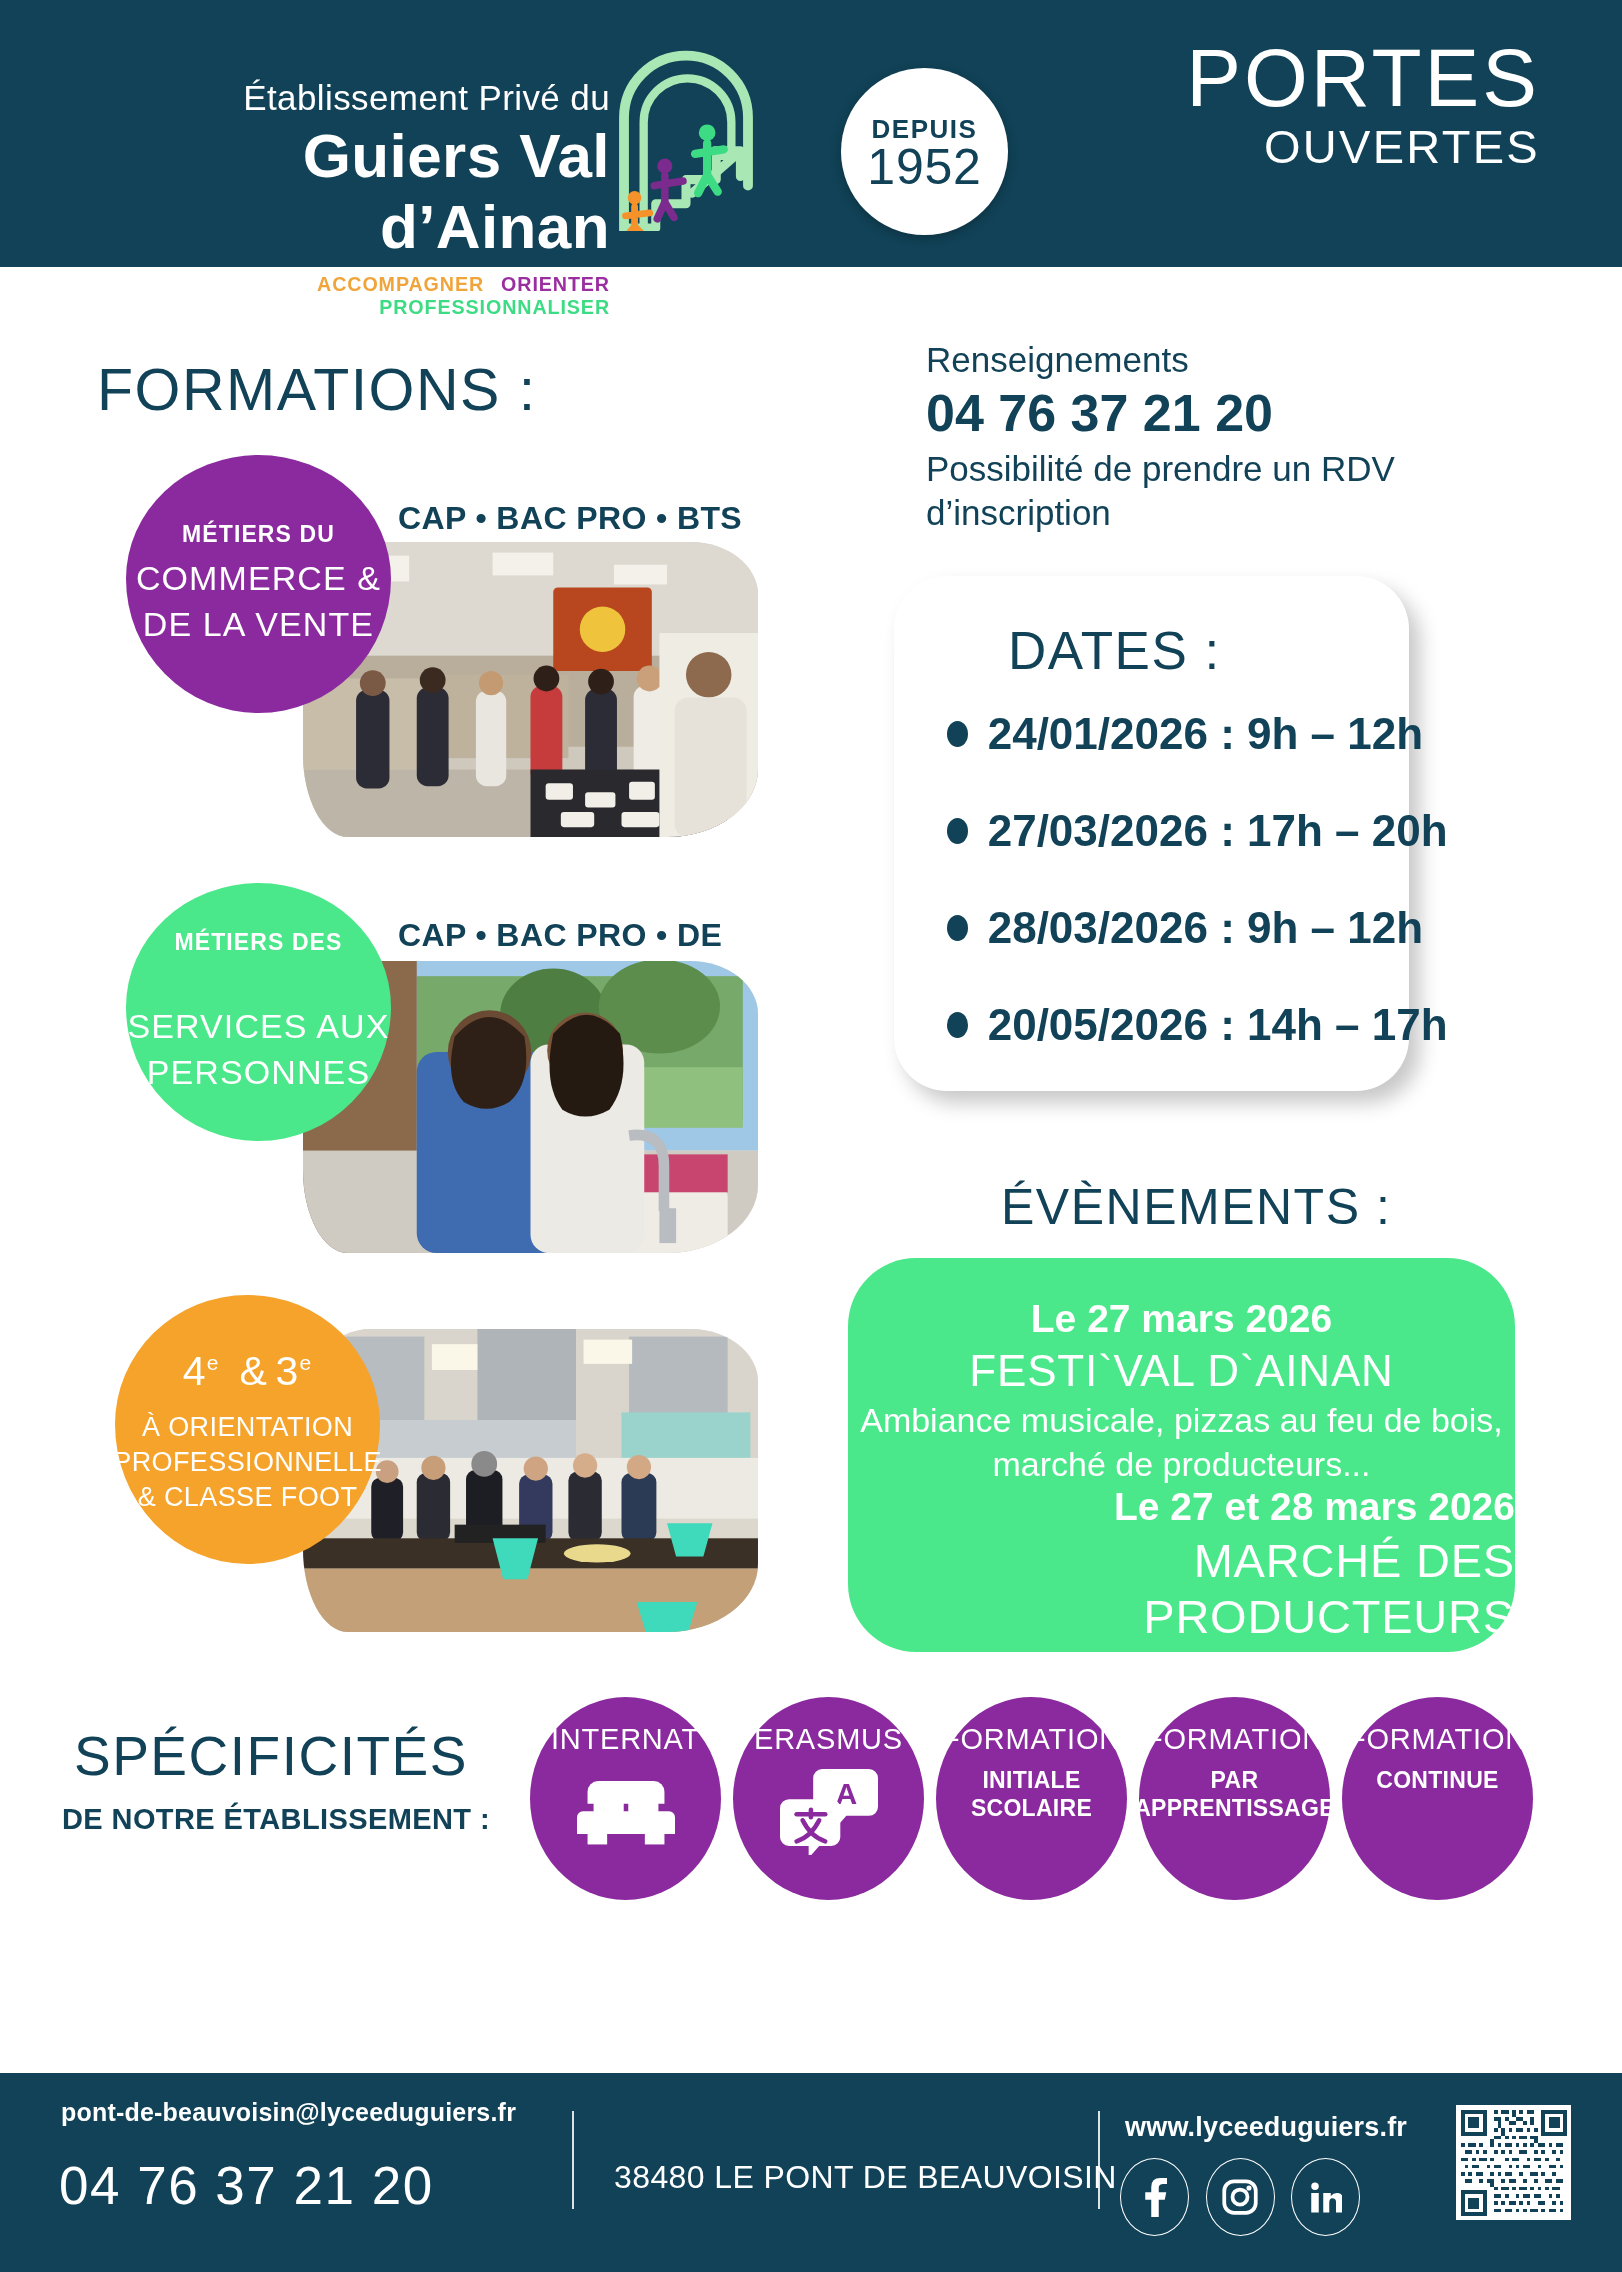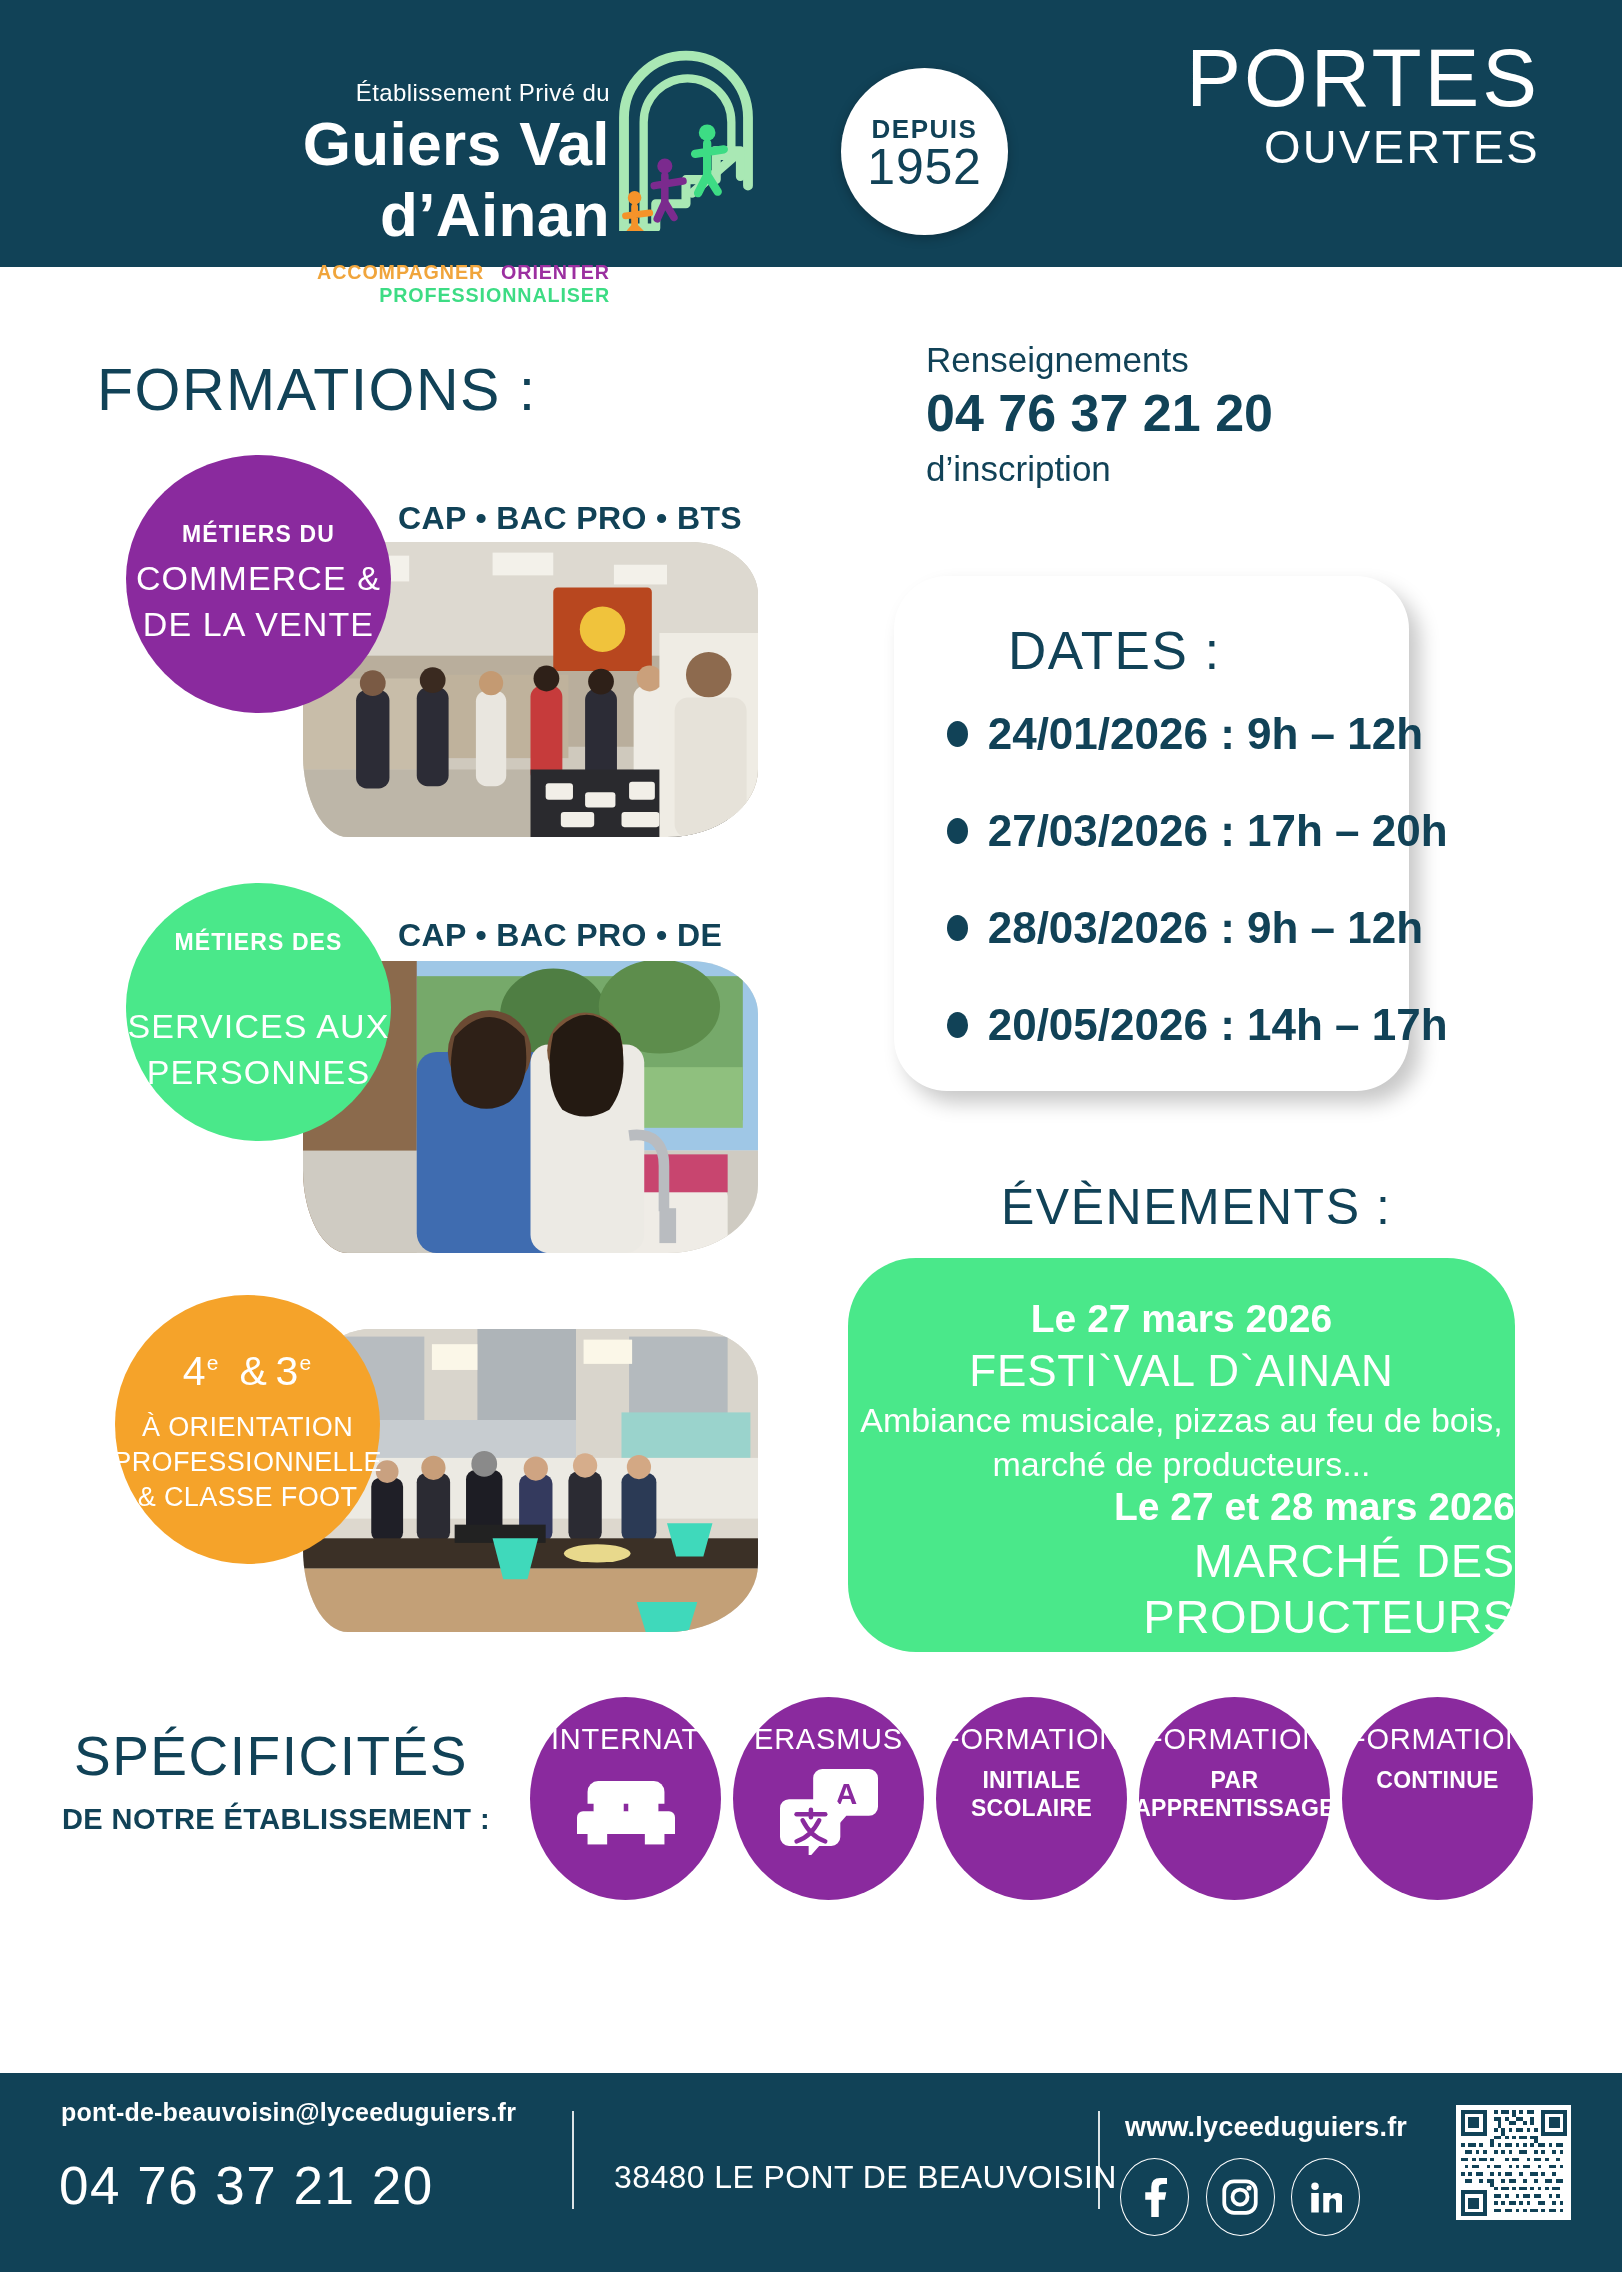--- a/index.html
+++ b/index.html
@@ -12,21 +12,21 @@
     color:#14405c;
   }
   .poster{position:absolute;inset:0;}
 
   
   .header{
     position:absolute;left:0;top:0;width:1623px;height:267px;
     background:#114257;
   }
   .logo-block{position:absolute;left:155px;top:80px;width:455px;text-align:right;}
-  .logo-l1{font-size:24px;color:#ffffff;font-weight:400;letter-spacing:0.4px;line-height:1.05;}
+  .logo-l1{font-size:35px;color:#ffffff;font-weight:400;letter-spacing:0.4px;line-height:1.05;}
   .logo-l2{font-size:62px;color:#ffffff;font-weight:700;letter-spacing:0.4px;line-height:1.15;margin-top:3px;}
   .logo-tag{margin-top:10.6px;font-size:19.7px;font-weight:700;letter-spacing:0.9px;}
   .logo-tag span{margin-left:10.6px;}
   .tag-a{color:#f0a53c;}
   .tag-o{color:#9b2fa0;}
   .tag-p{color:#3ddc84;}
 
   .brand-mark{position:absolute;left:610px;top:42px;width:152px;height:189px;}
 
   
@@ -316,20 +316,21 @@
         <div>À ORIENTATION</div>
         <div>PROFESSIONNELLE</div>
         <div>&amp; CLASSE FOOT</div>
       </div>
     </div>
   </div>
 
   <div class="rens">
     <div class="rens-label">Renseignements</div>
     <div class="rens-phone">04 76 37 21 20</div>
+    <div class="rens-sub">Possibilité de prendre un RDV</div>
     <div class="rens-sub">d’inscription</div>
   </div>
 
   <div class="datescard">
     <div class="dates-title">DATES :</div>
     <div class="dates-list">
       <div class="date-row">
         <span class="dot"></span>
         <span class="date-txt">24/01/2026 : 9h – 12h</span>
       </div>

